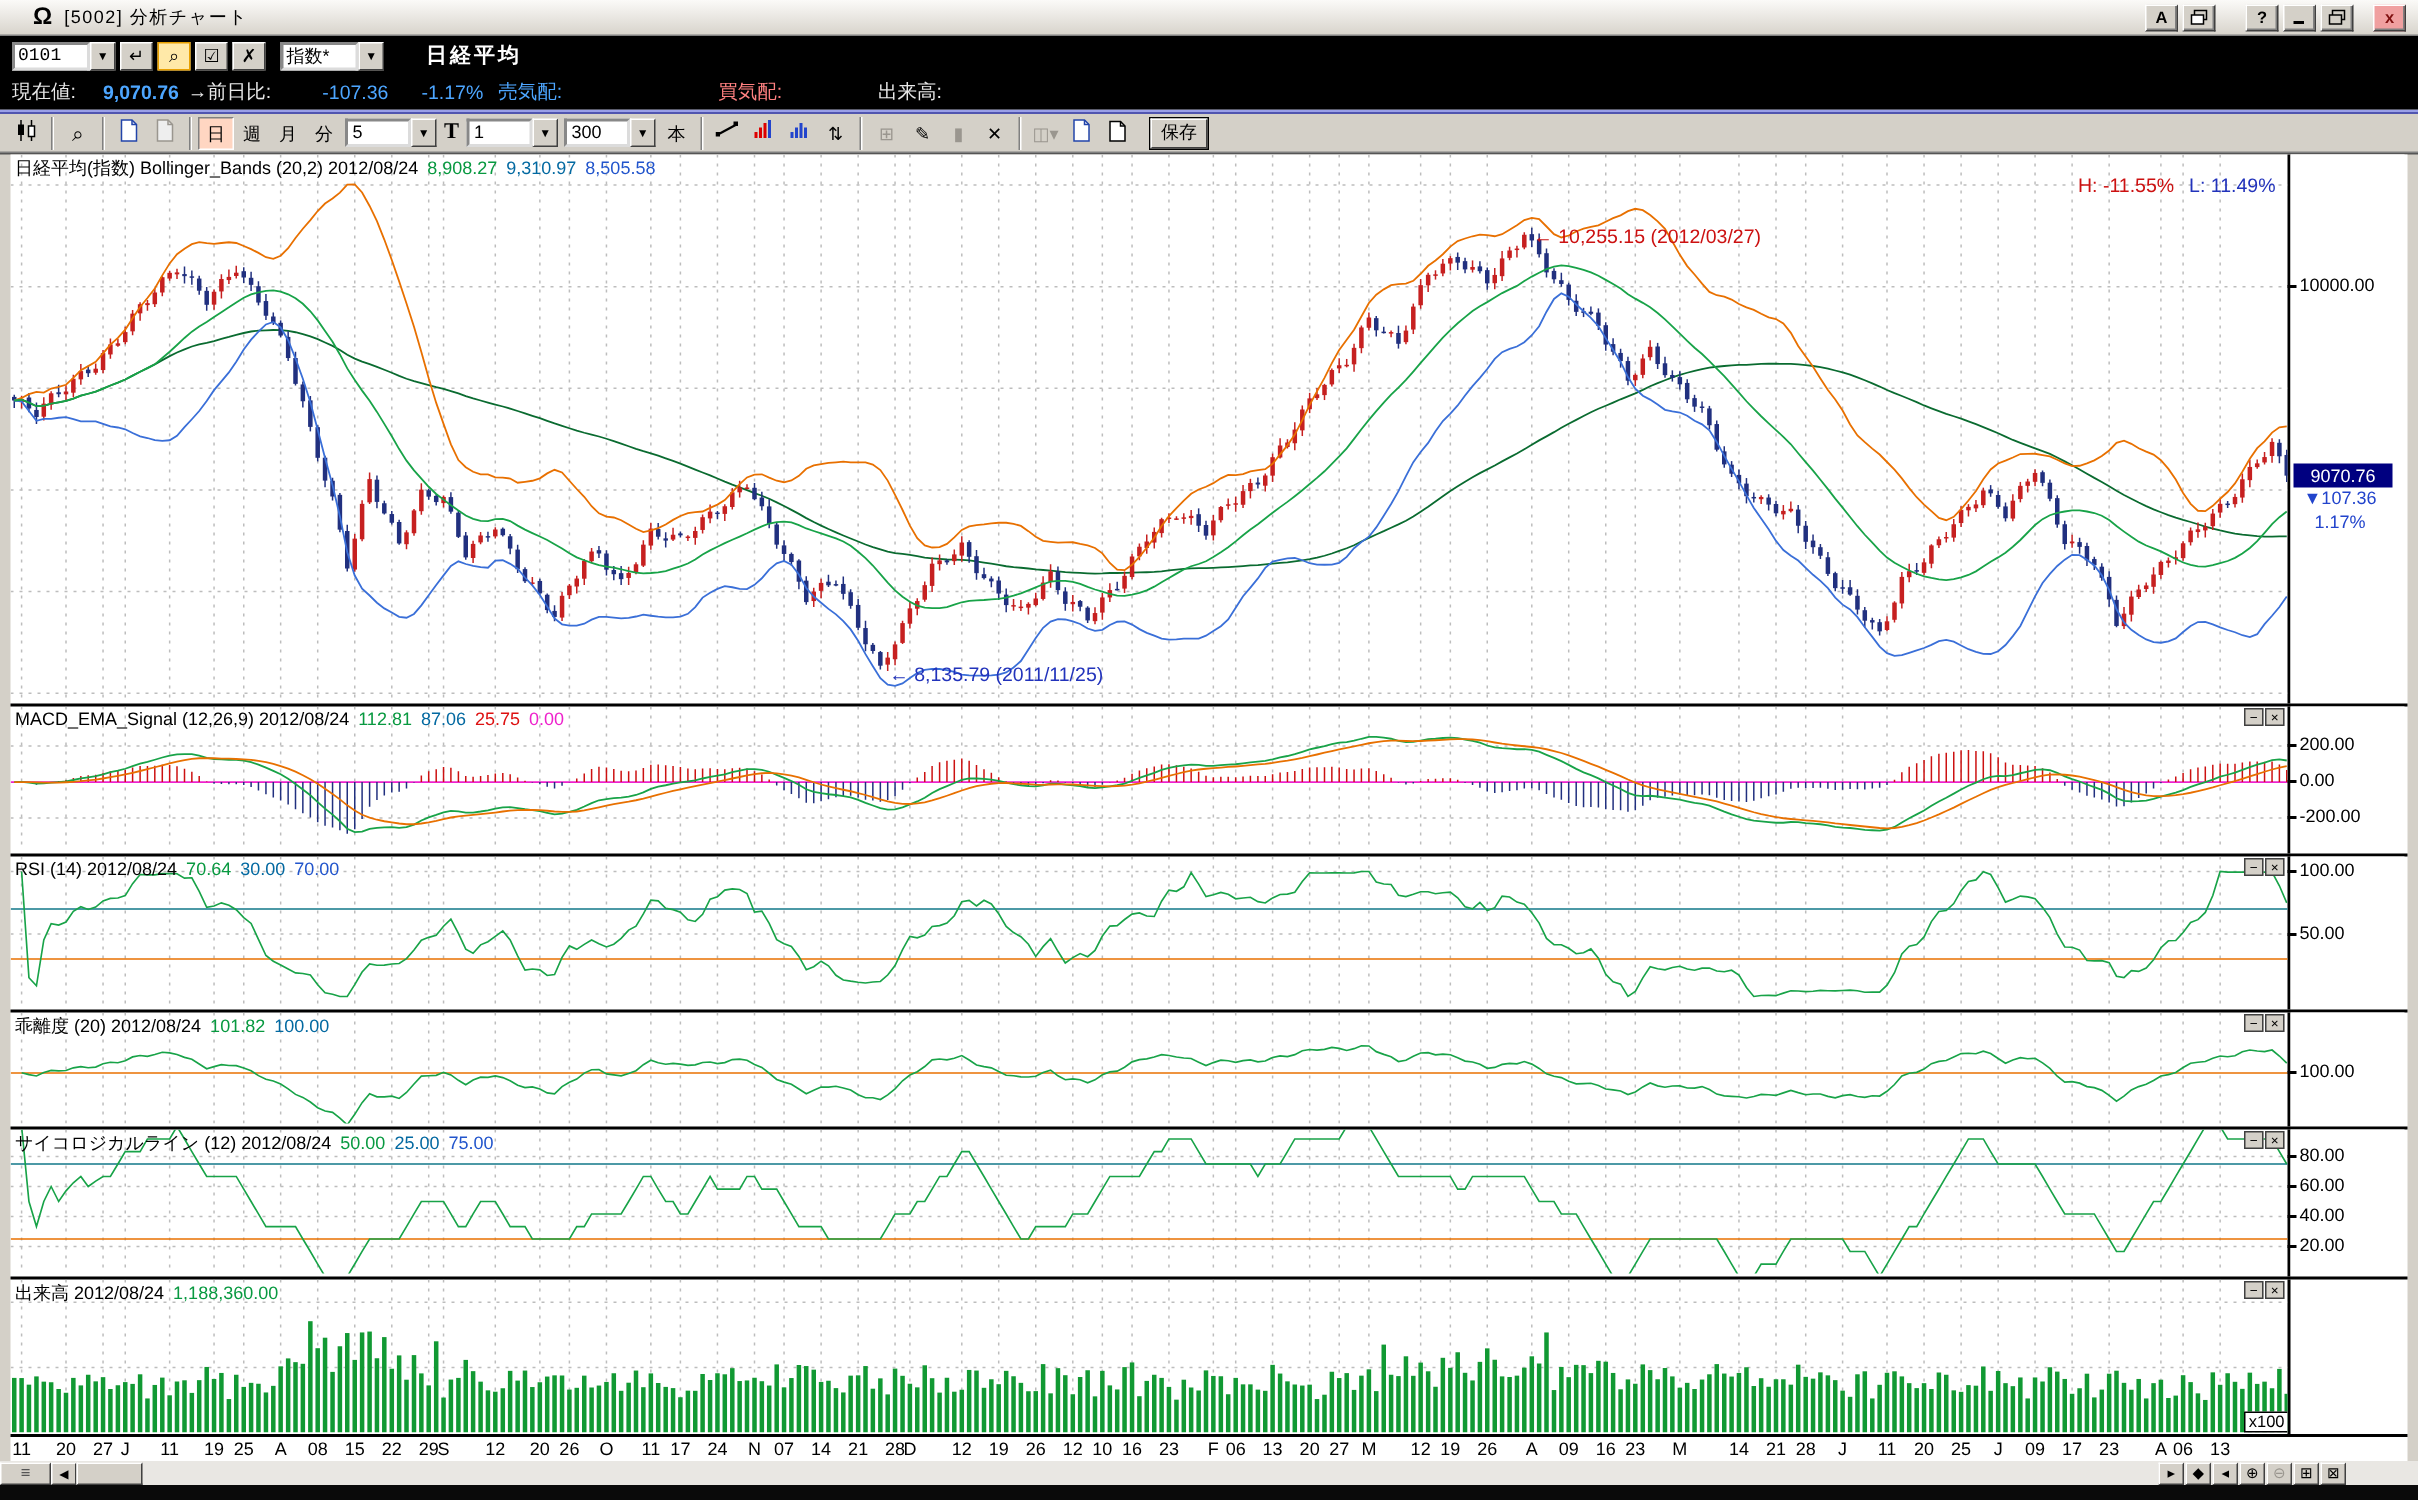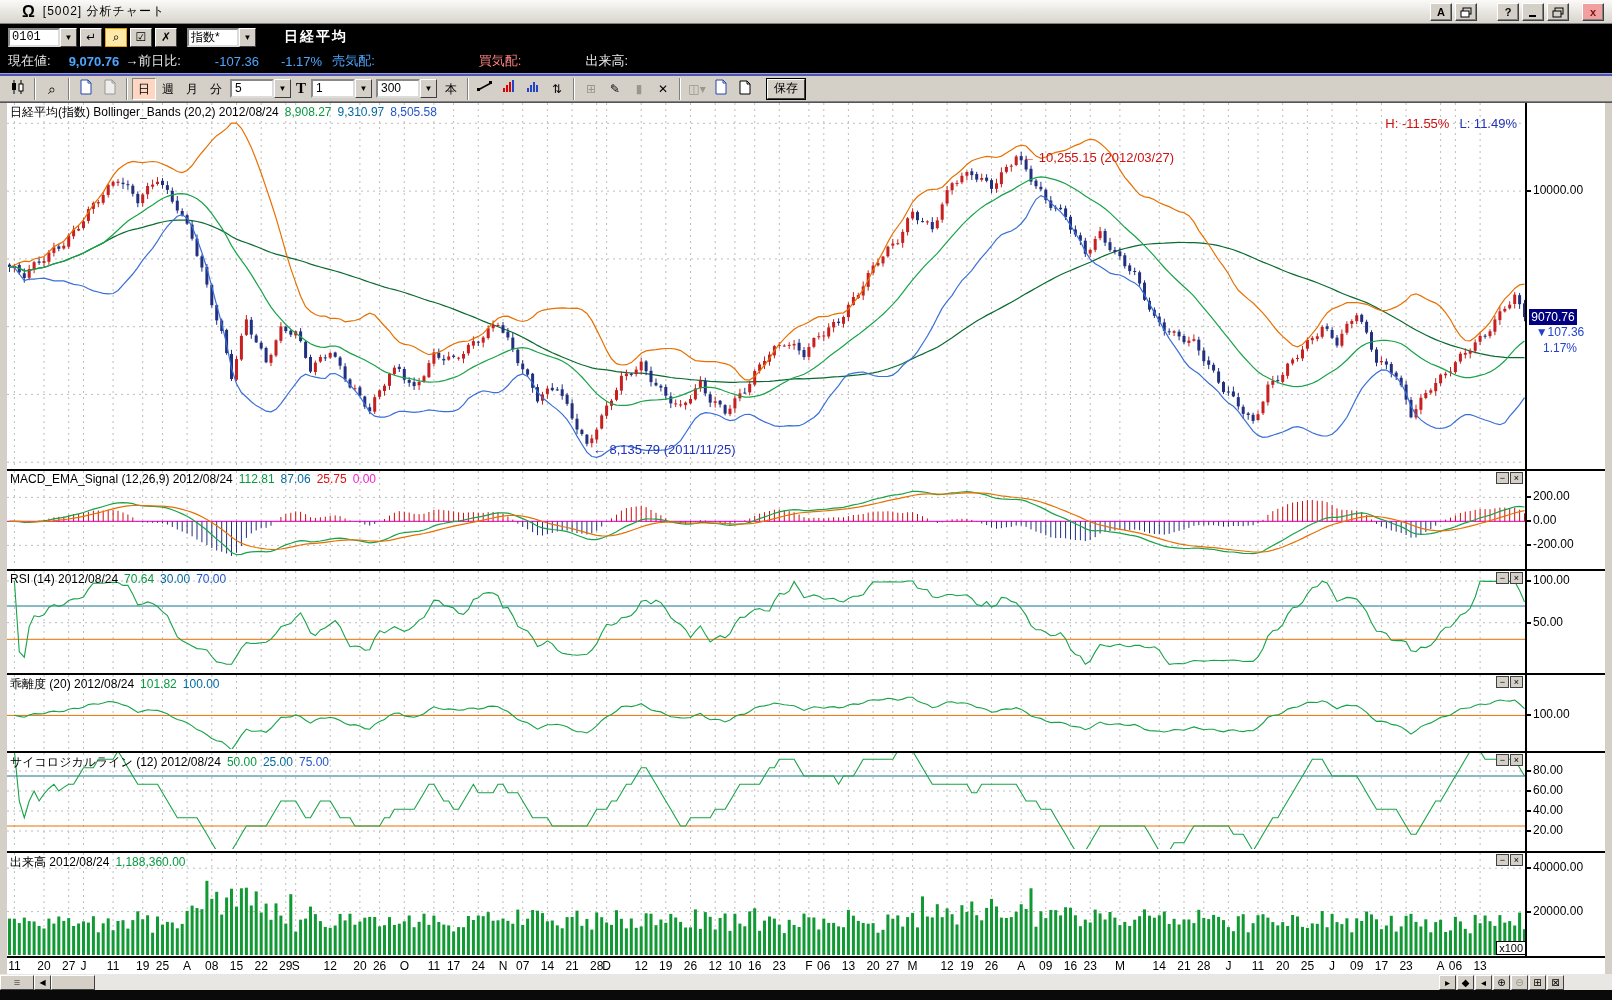--- a/index.html
+++ b/index.html
@@ -82,21 +82,21 @@
   .v-red{color:#dd1111}.v-magenta{color:#ee22cc}
   .axlbl { position:absolute; left:6px; color:#000; white-space:nowrap;text-align:right; }
   .axlbl::before { content:""; position:absolute; left:-8px; top:7px; width:6px; height:2px; background:#000; }
   .pbtns { position:absolute; right:2px; top:1px; display:flex; gap:1px; z-index:6; }
   .pbtn { width:13px; height:12px; background:#d4d0c8; border:1px solid #404040;
     font-size:9px; line-height:10px; text-align:center; }
   #hl { position:absolute; right:8px; top:13px; font-size:13px; z-index:5; }
   #hl .h { color:#cc1111; margin-right:10px; } #hl .l { color:#2233bb; }
   #annPeak { position:absolute; font-size:13px; color:#cc1111; white-space:nowrap; z-index:5; }
   #annTrough { position:absolute; font-size:13px; color:#2233bb; white-space:nowrap; z-index:5; }
-  #badge { position:absolute; left:2px; width:48px; background:#000080; color:#fff;
+  #badge { position:absolute; left:2px; width:66px; background:#000080; color:#fff;
     font-size:12px; text-align:center; padding:1px 0; z-index:6; }
   #badgeChg, #badgePct { position:absolute; left:2px; width:62px; color:#2244cc;
     font-size:12px; text-align:center; }
   #x100 { position:absolute; right:-1px; bottom:2px; background:#fff; border:1px solid #000;
     font-size:11px; padding:0 2px; z-index:6; }
 
   
   #xlabels { position:absolute; left:7px; top:956px; width:1598px; height:18px; background:#fff;
     border-top:2px solid #000; }
   #xlabels span { position:absolute; top:1px; transform:translateX(-50%); font-size:12px; color:#000; white-space:nowrap; }
@@ -1993,24 +1993,20 @@
               <rect x="1511.1" y="59.6" width="3" height="42.4" fill="#119933"></rect>
               <rect x="1516.0" y="76.2" width="3" height="25.8" fill="#119933"></rect>
             </svg>
           <div class="phead"><span>出来高 2012/08/24</span><span class="pvals"><span class="v-green">1,188,360.00</span></span></div>
           <div class="pbtns">
               <div class="pbtn">−</div>
               <div class="pbtn">×</div>
             </div>
           <div id="x100">x100</div>
         </div>
-        <div class="paxis">
-            <div class="axlbl" style="top: 7.19149px;">40000.00</div>
-            <div class="axlbl" style="top: 50.5957px;">20000.00</div>
-          </div>
       </div>
 
     </div>
   </div>
 
   <div id="xlabels">
       <span style="left: 7.4px;">11</span>
       <span style="left: 37px;">20</span>
       <span style="left: 61.7px;">27</span>
       <span style="left: 76.5px;">J</span>

